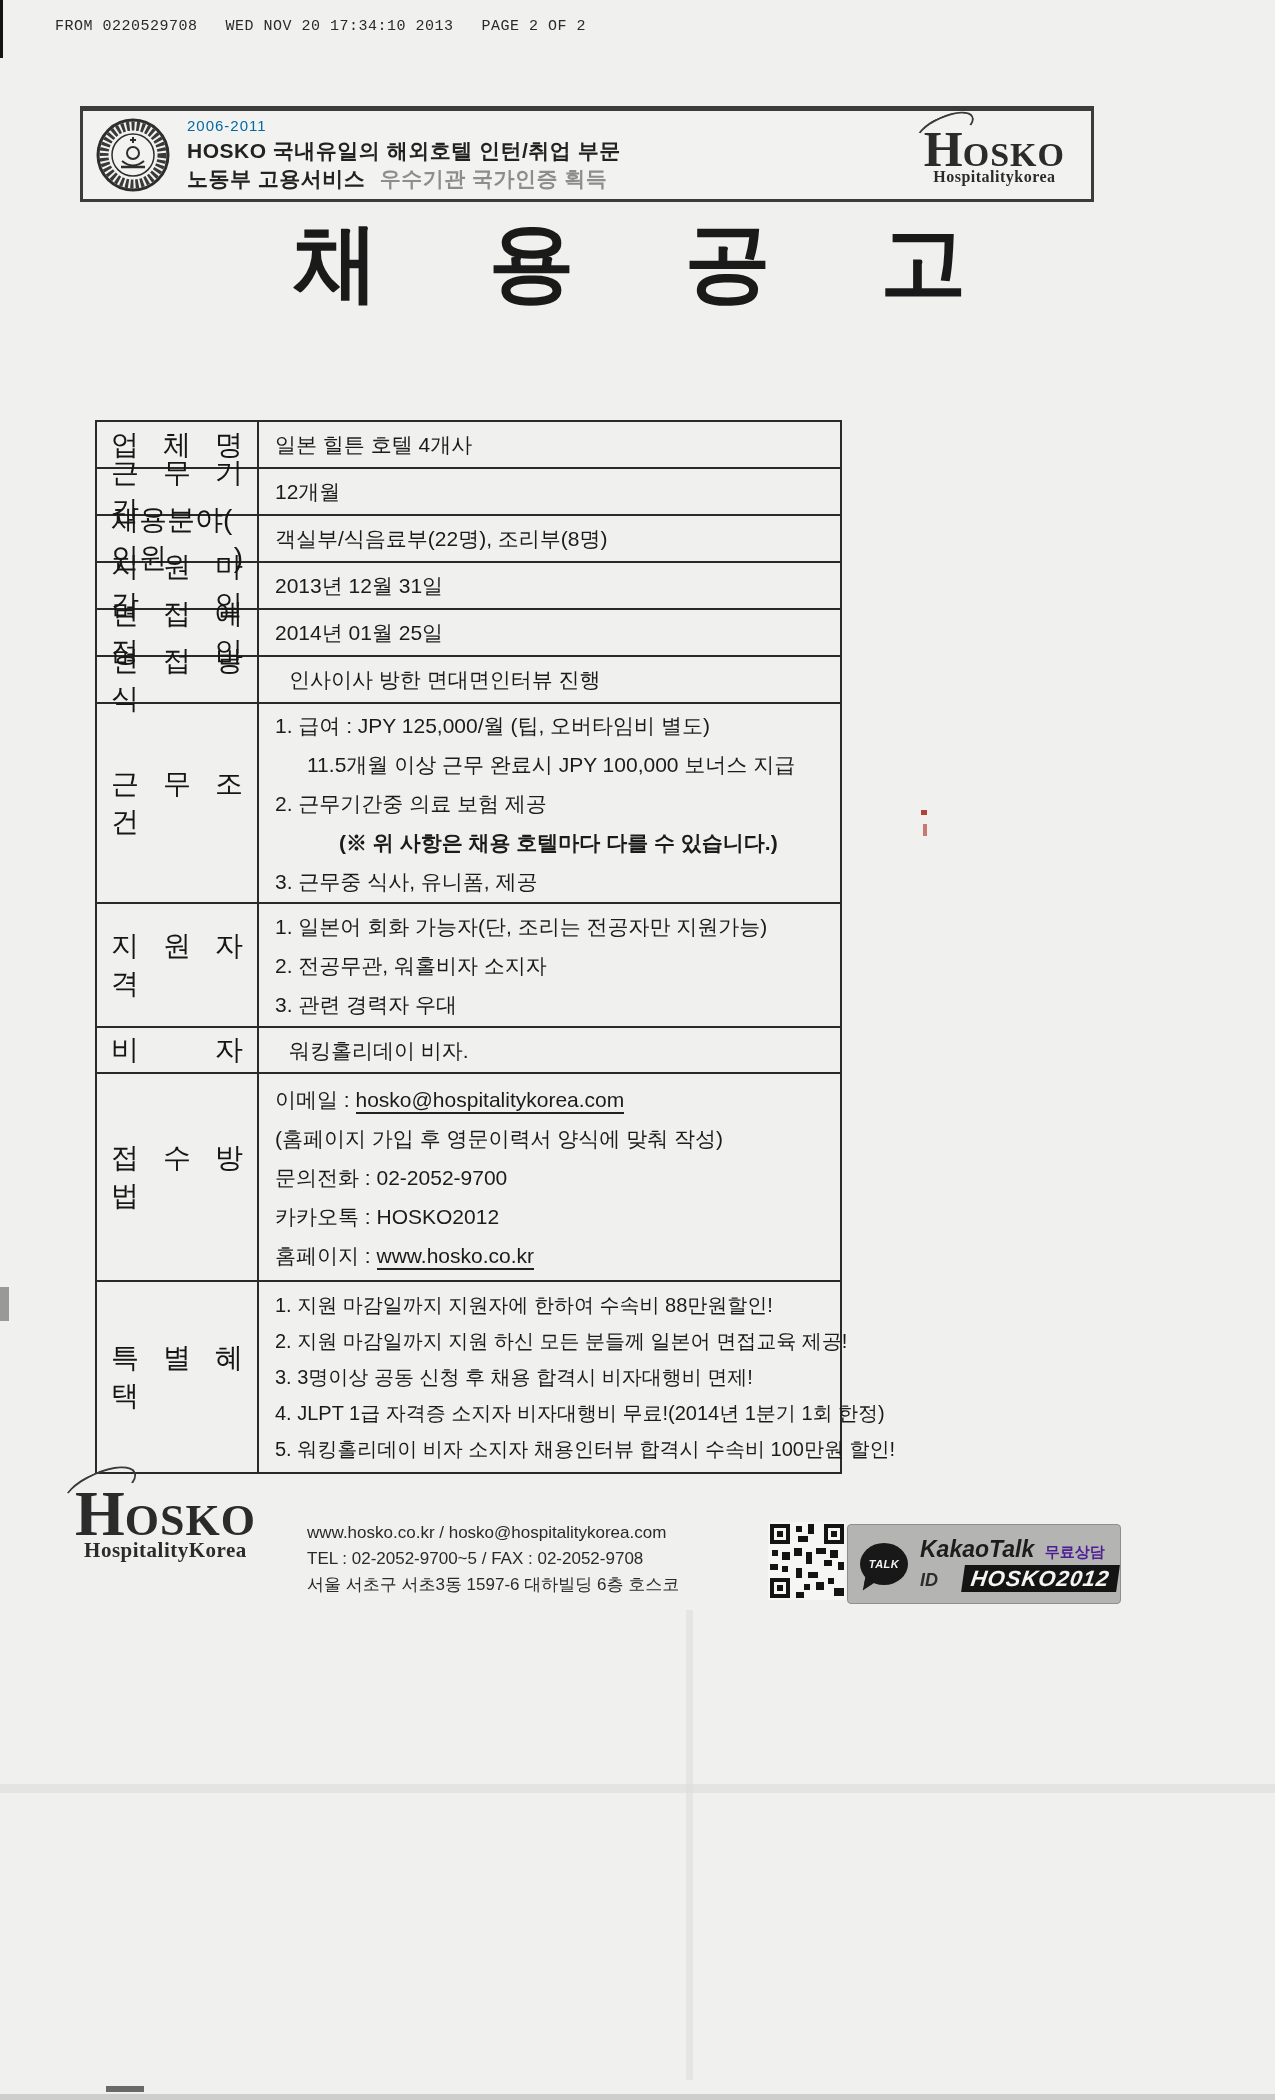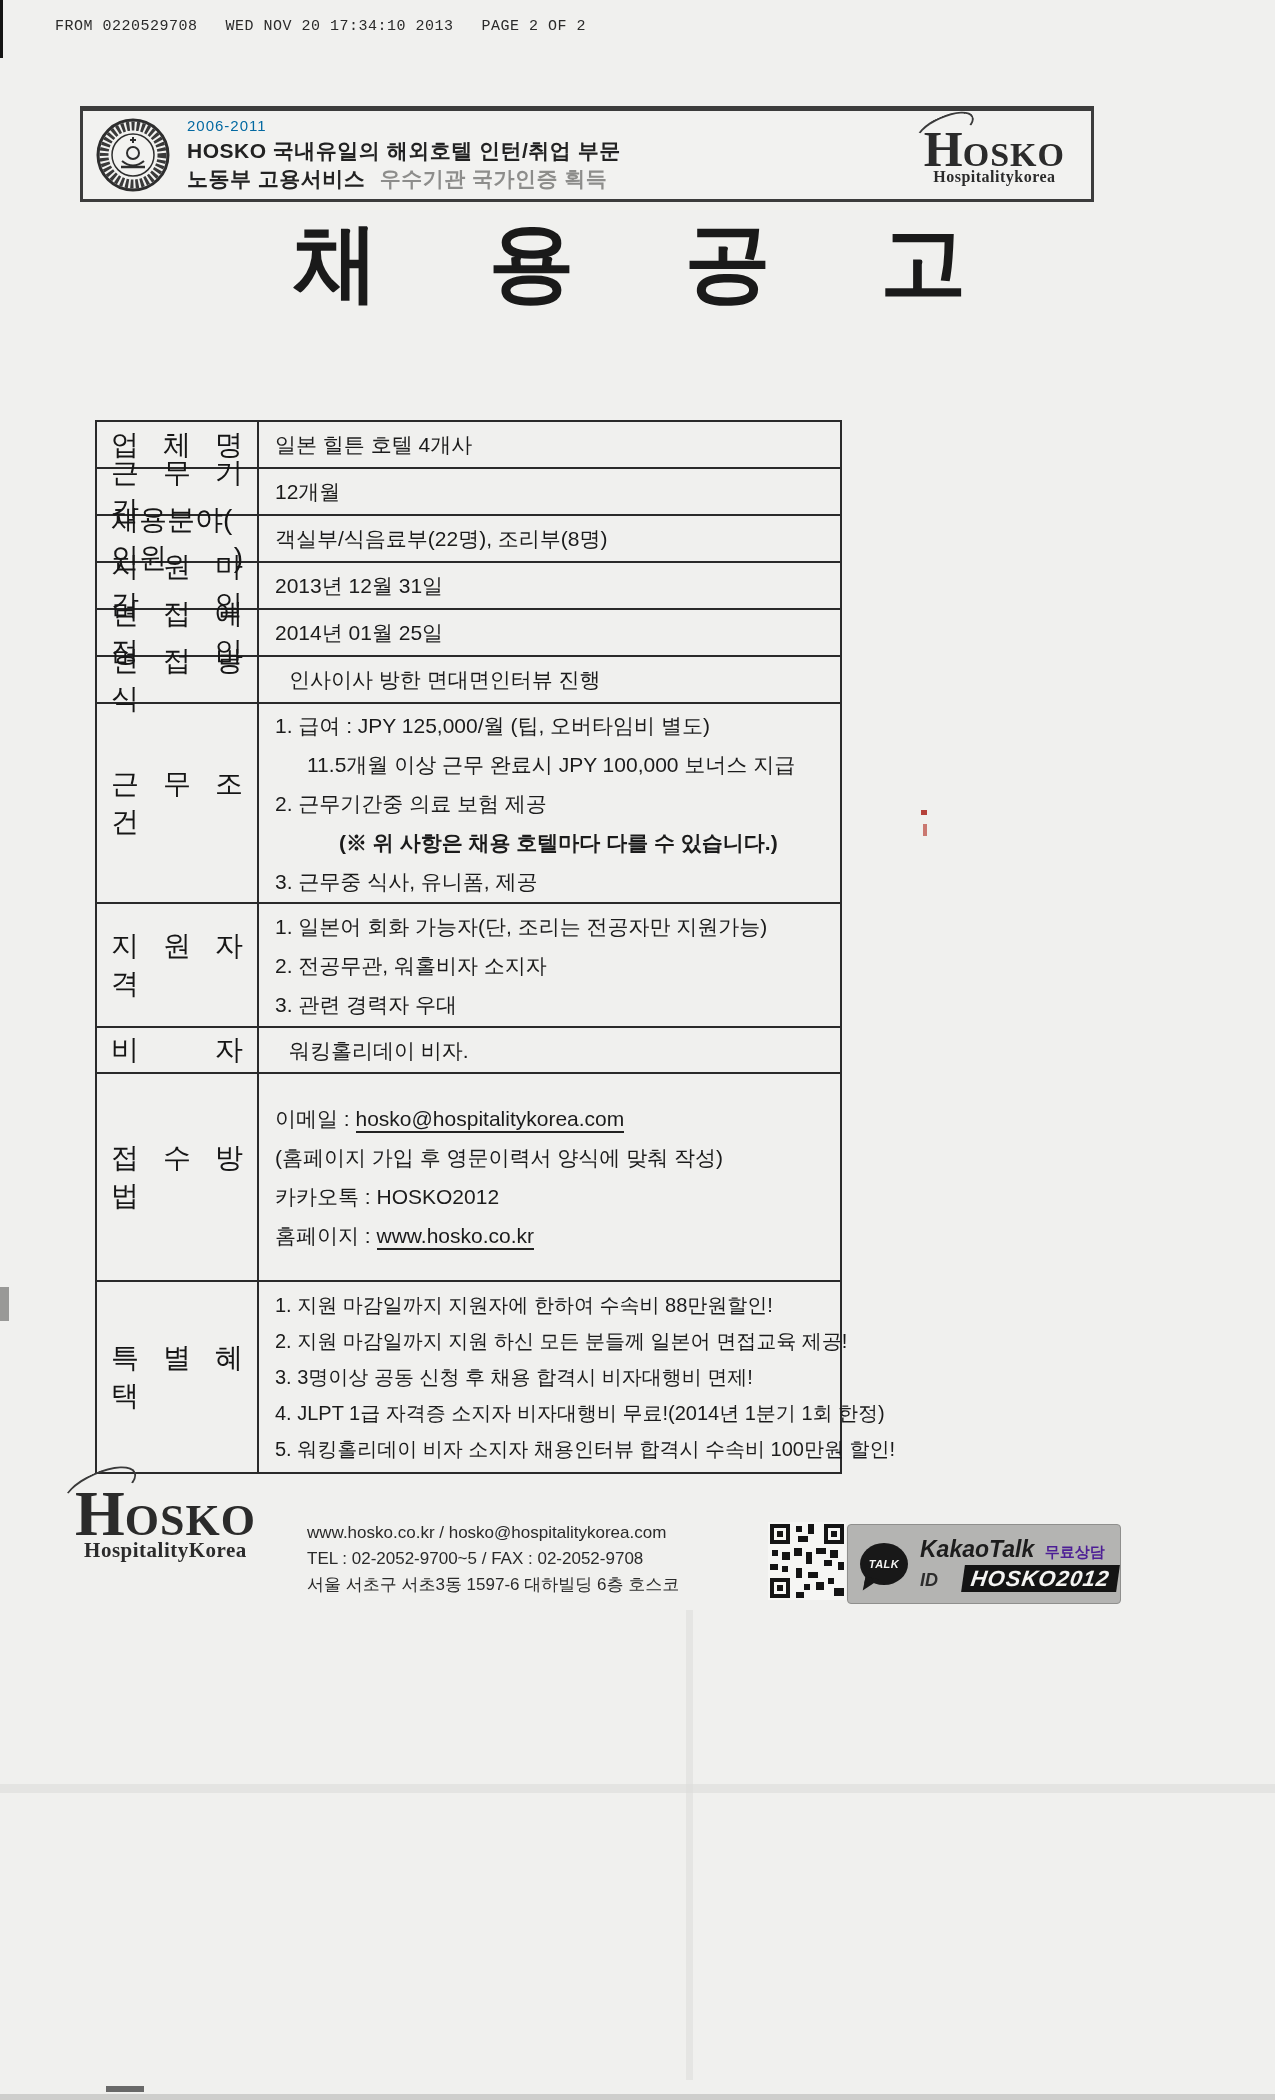--- a/index.html
+++ b/index.html
@@ -251,20 +251,21 @@
   <div class="trow" style="height:206px;">
     <div class="tlabel">
         <span>접 수 방 법</span>
       </div>
     <div class="tvalue">
       <div class="ln">
         <span>이메일  :</span>
         <span class="ulink">hosko@hospitalitykorea.com</span>
       </div>
       <div class="ln">(홈페이지 가입 후 영문이력서 양식에 맞춰 작성)</div>
+      <div class="ln">문의전화 : 02-2052-9700</div>
       <div class="ln">카카오톡 : HOSKO2012</div>
       <div class="ln">
         <span>홈페이지 :</span>
         <span class="ulink">www.hosko.co.kr</span>
       </div>
     </div>
   </div>
 
   <div class="trow" style="height:190px;border-bottom:none;">
     <div class="tlabel">

